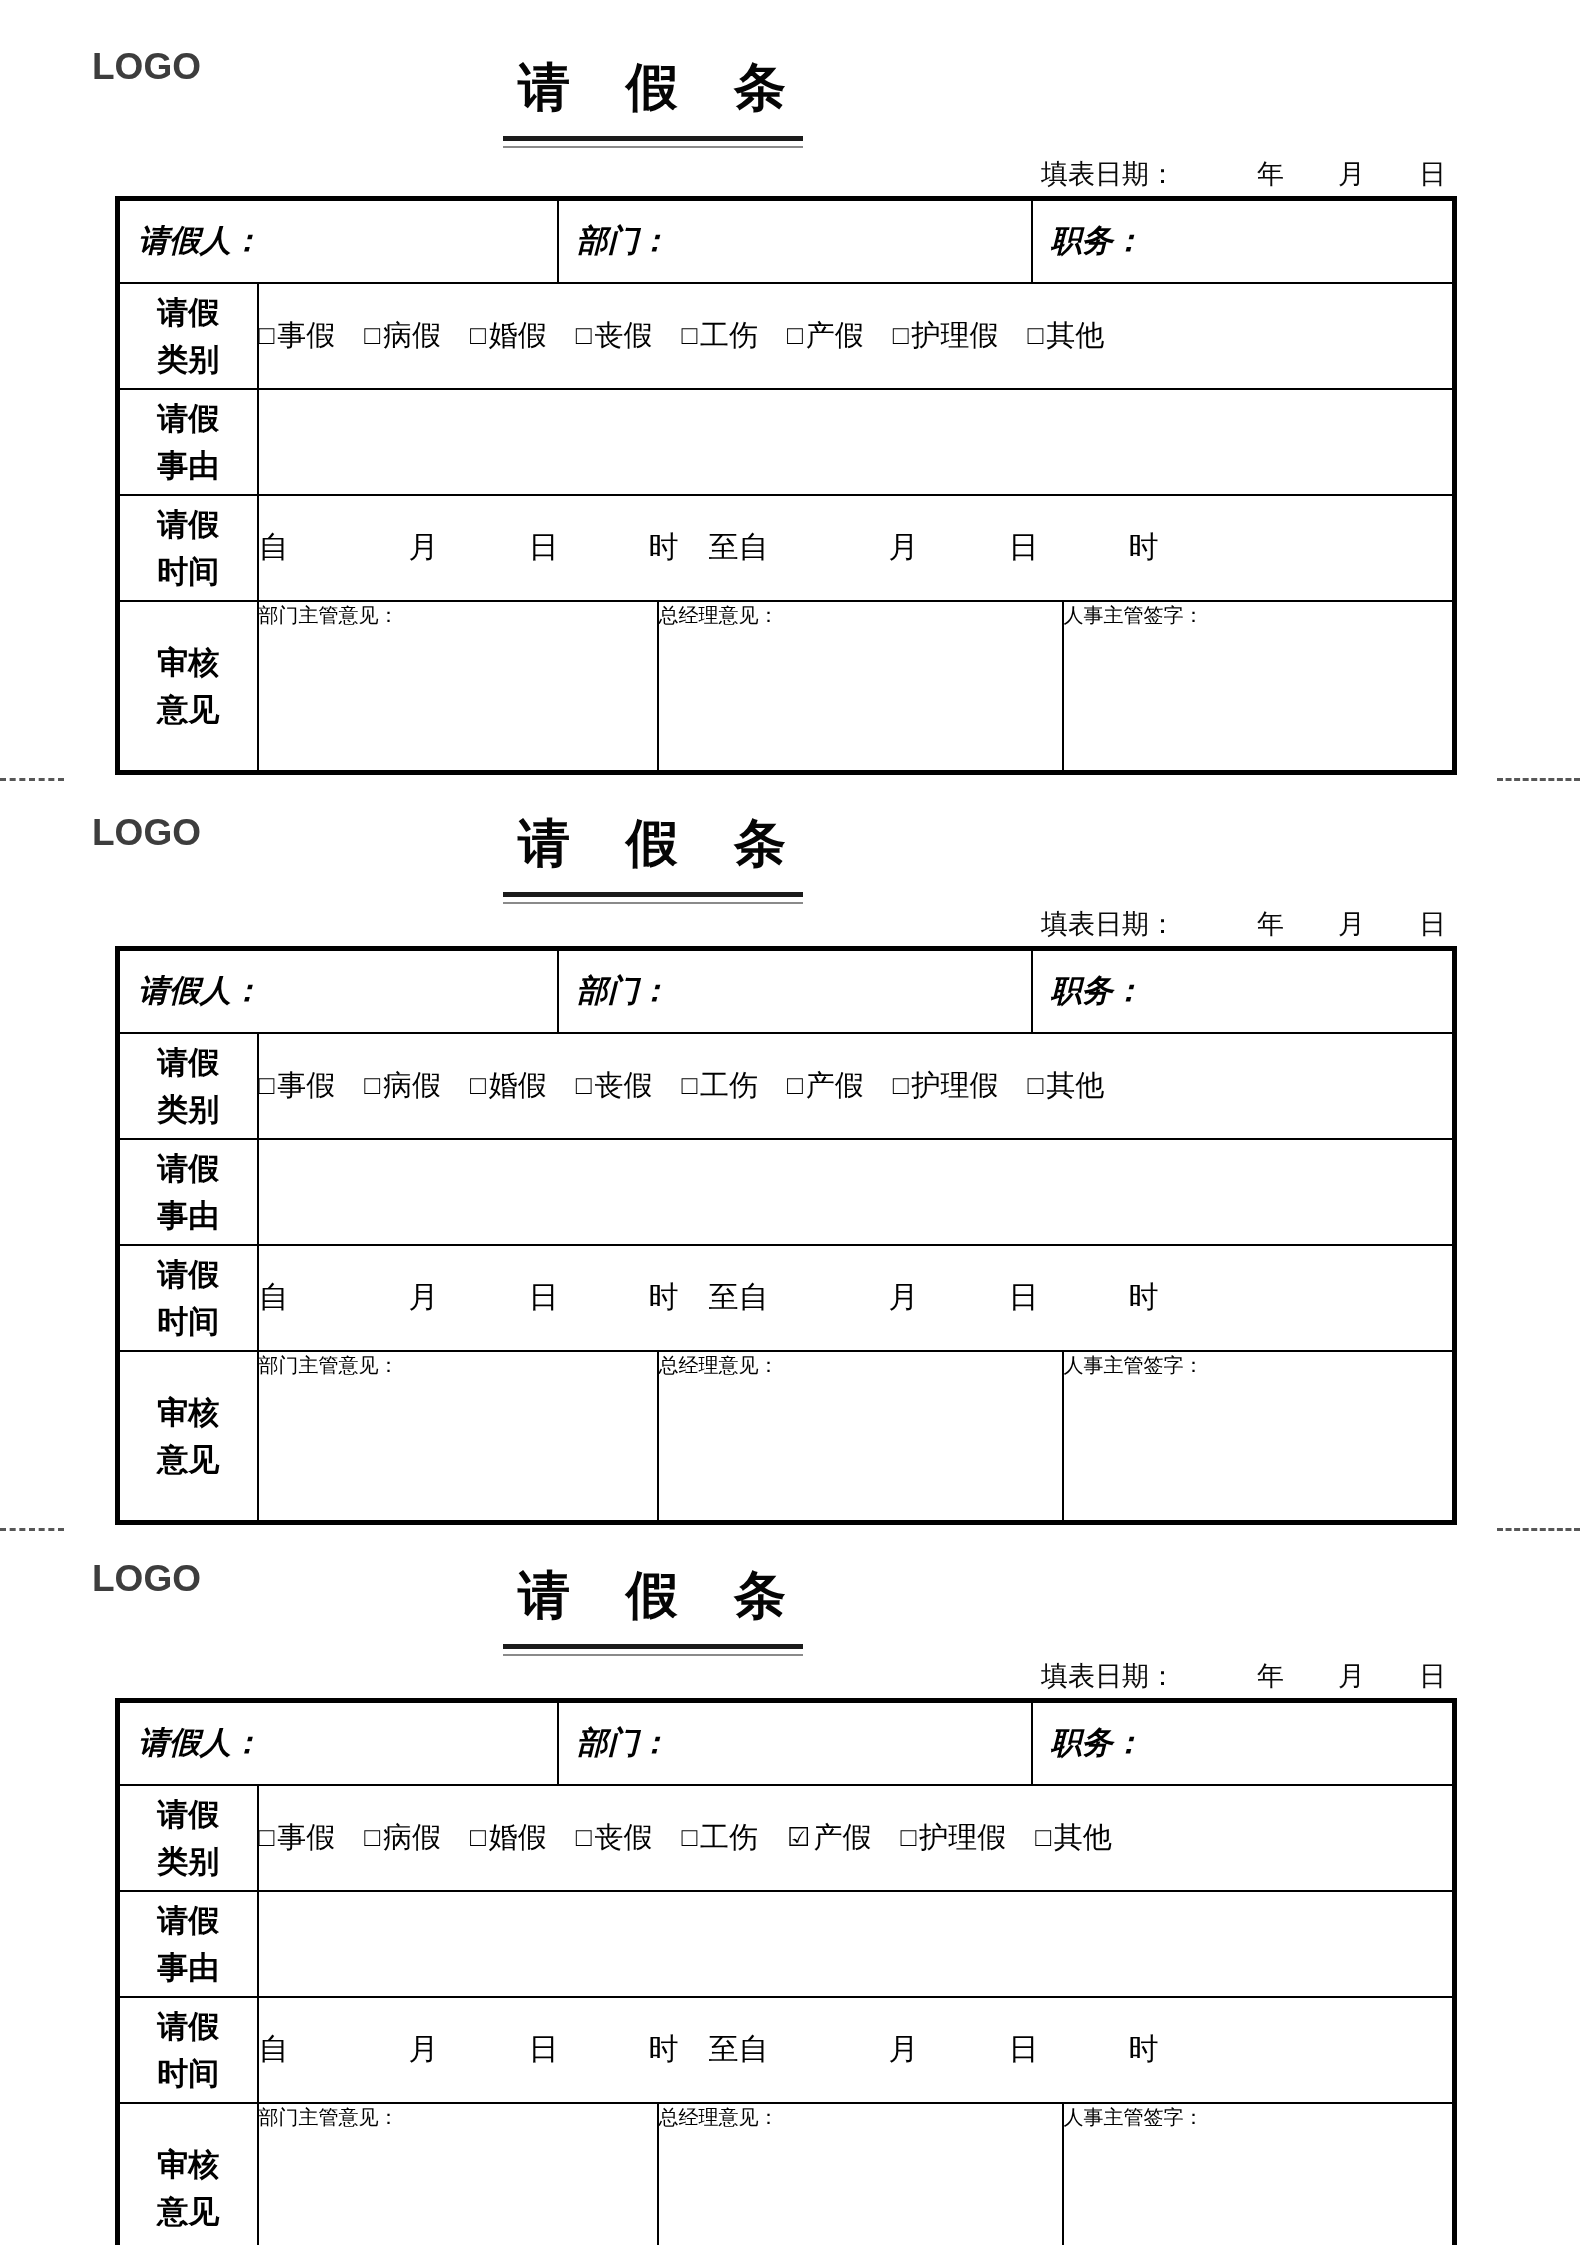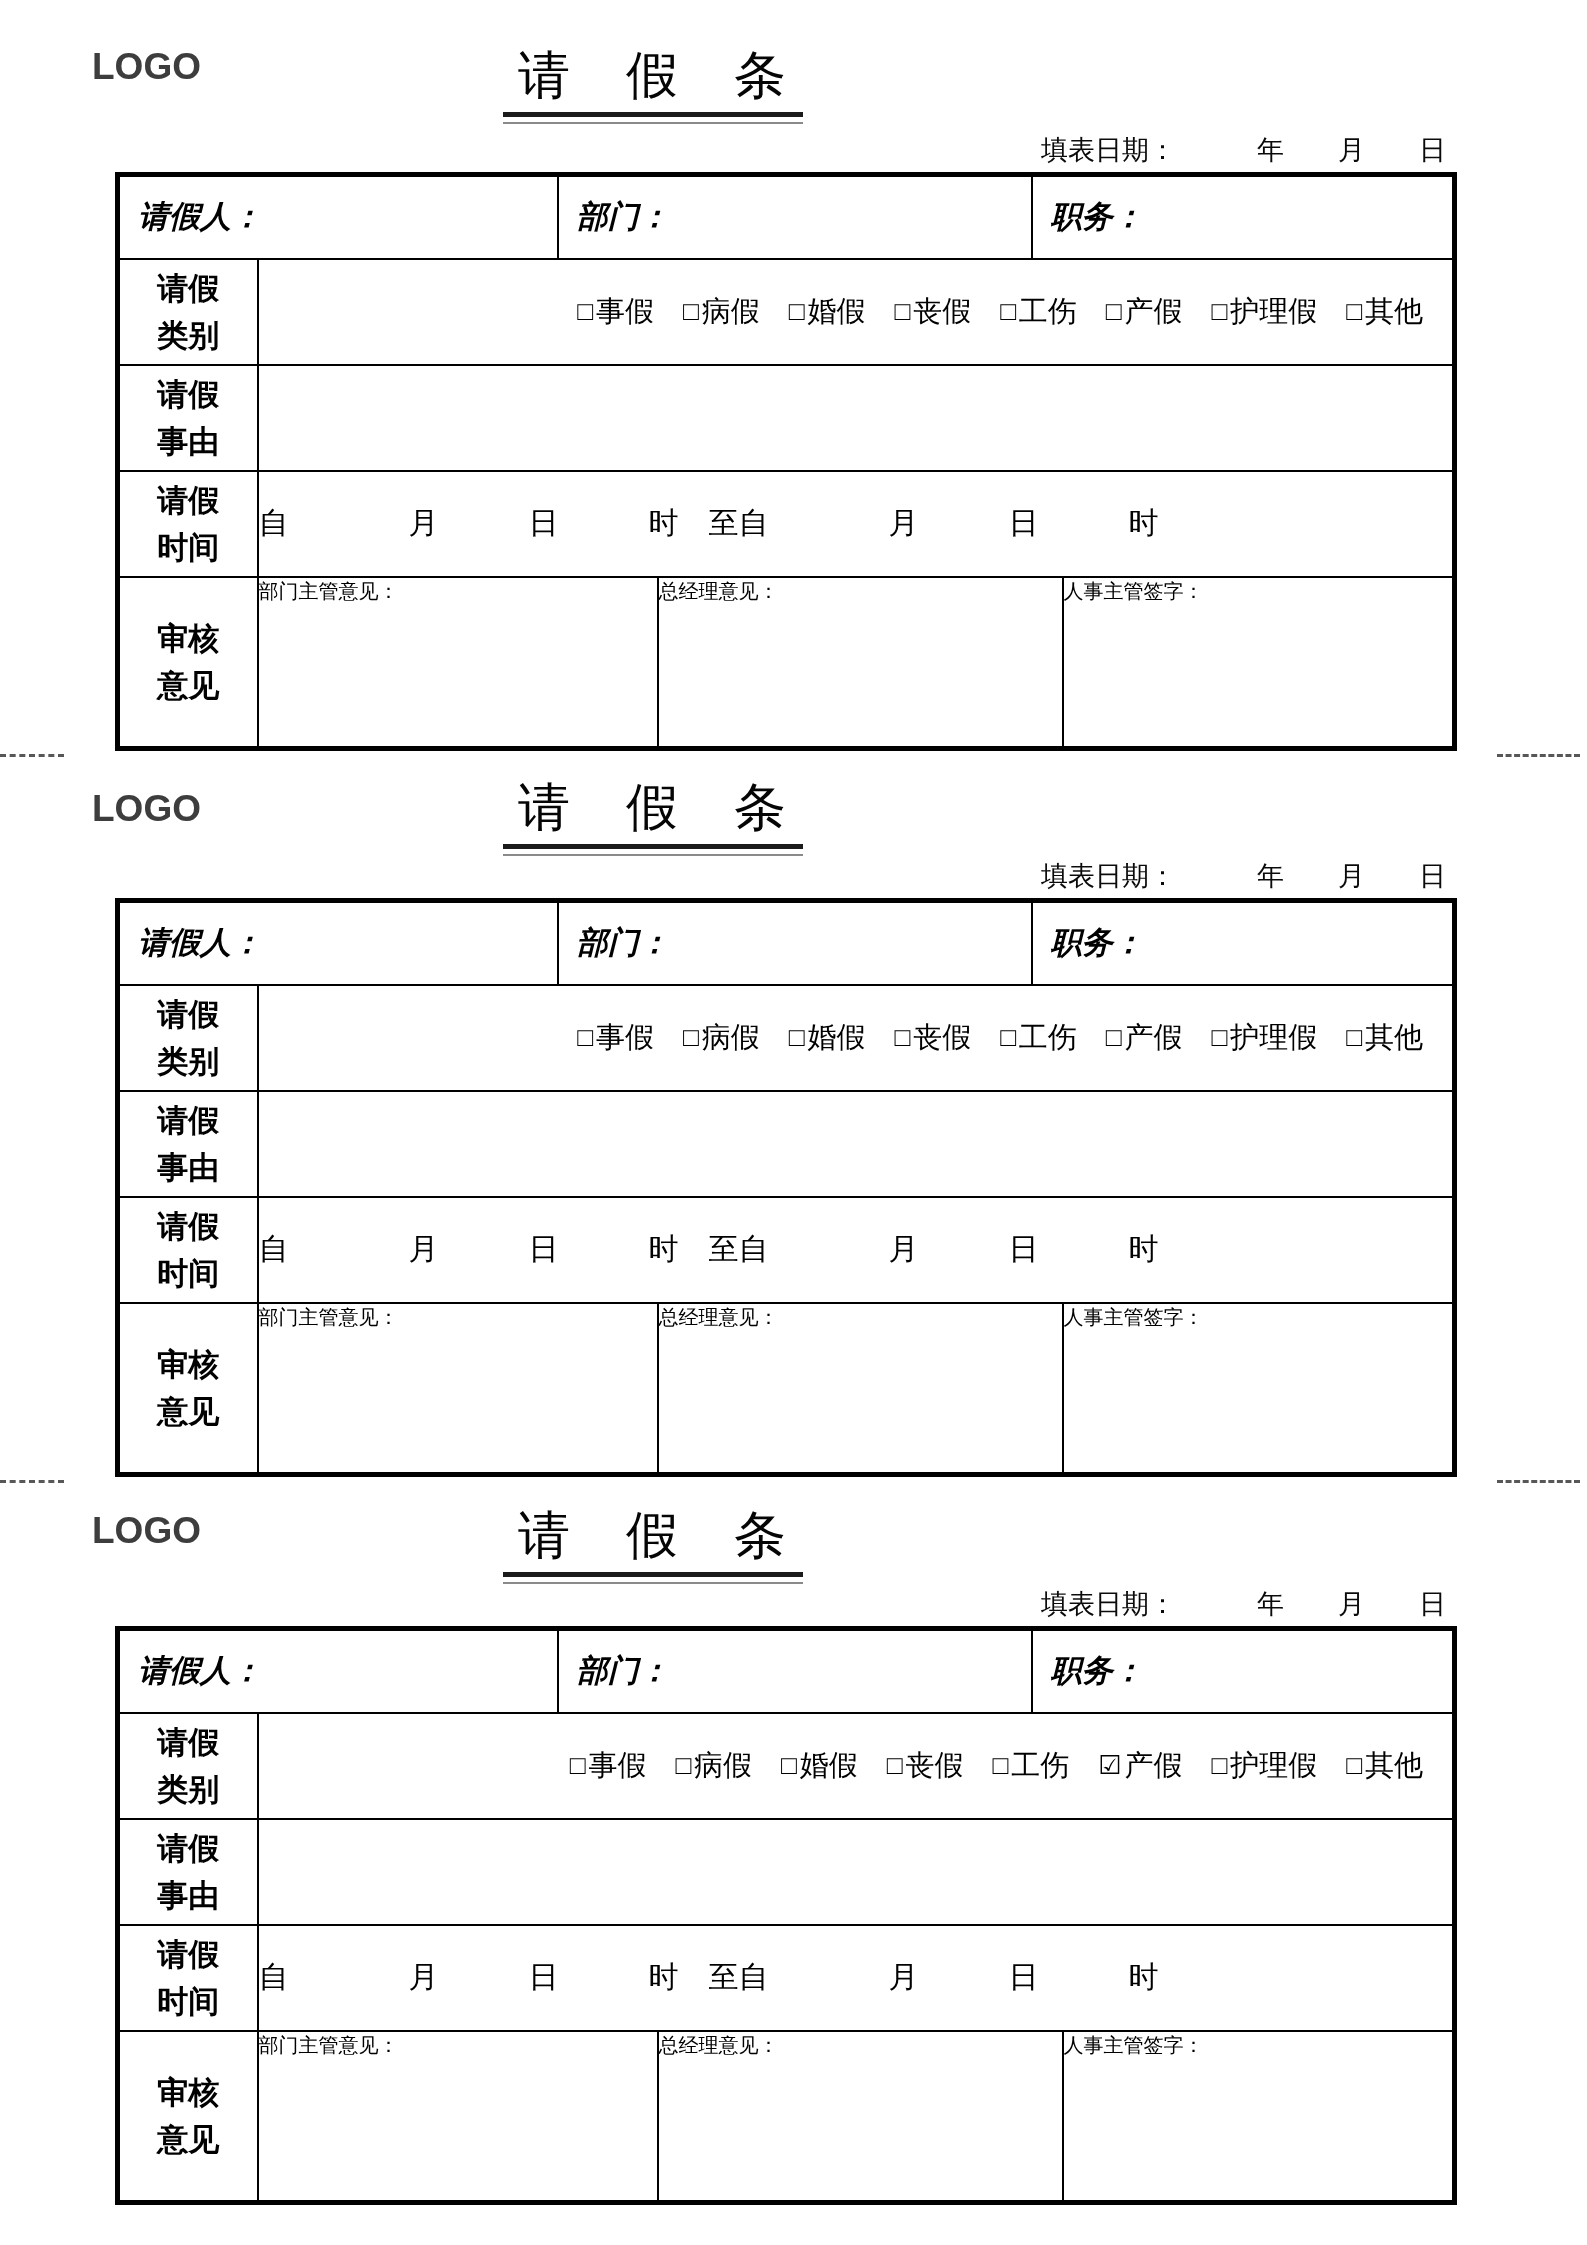--- a/index.html
+++ b/index.html
@@ -18,22 +18,22 @@
 
   .logo{
     position:absolute;left:92px;
     font-weight:bold;font-size:37px;color:#3d3d3d;
   }
   .f0 .logo{top:46px;}
   .f1 .logo{top:28px;}
   .f2 .logo{top:24px;}
 
   .title{
-    margin:4px;text-align:center;
-    font-size:52px;font-weight:normal;line-height:66px;
+    margin:16px;text-align:center;
+    font-size:52px;font-weight:bold;line-height:66px;
     letter-spacing:2px;color:#050505;
   }
   .rule{
     width:300px;height:5px;margin:4px auto 0 auto;
     border-top:5px solid #1b1b1b;
     border-bottom:2px solid #8a8a8a;
   }
 
   .date-row{
     width:1337px;margin:8px 0 4px 115px;
@@ -53,21 +53,21 @@
   .r-info{height:84px;font-style:italic;}
   .r-info td{font-size:31px;font-weight:bold;padding-left:18px;vertical-align:middle;}
 
   .r-type{height:106px;}
   .r-reason{height:106px;}
   .r-time{height:106px;}
   .r-review{height:172px;}
 
   .lbl{text-align:center;font-weight:bold;font-size:31px;line-height:47px;vertical-align:middle;}
 
-  .opts{padding-left:14px;font-size:29px;vertical-align:middle;text-align:right;}
+  .opts{padding-left:14px;font-size:29px;vertical-align:middle;}
   .opt{margin-right:29px;white-space:nowrap;}
   .box{display:inline-block;font-size:26px;margin-right:3px;transform:translateY(-1px);}
 
   .time{padding-left:48px;font-size:30px;vertical-align:middle;margin-left:46px;}
 
   .rev{vertical-align:top;font-size:20px;padding:12px 0 0 16px;}
 
   .cut{position:relative;height:6px;margin-top:3px;}
   .cl,.cr{position:absolute;top:0;border-top:3px dashed #575757;}
   .cl{left:0;width:64px;}

